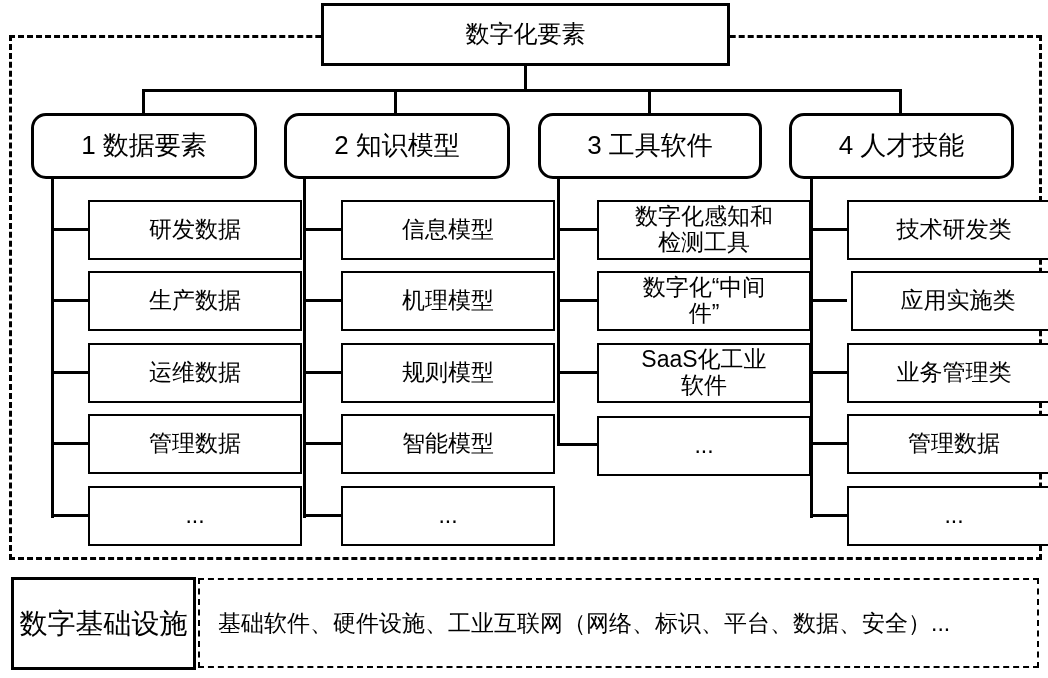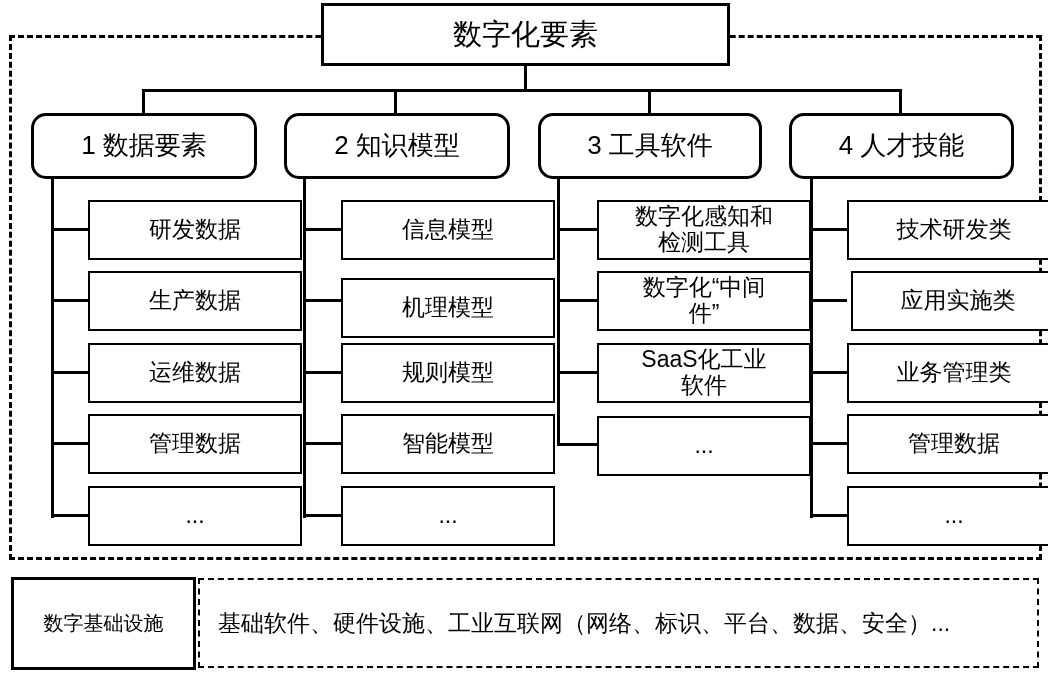--- a/index.html
+++ b/index.html
@@ -14,29 +14,29 @@
   .frame-dashed{
     position:absolute;left:9px;top:35px;width:1033px;height:525px;
     box-sizing:border-box;border:3px dashed #000;z-index:0;
   }
   .box{
     position:absolute;box-sizing:border-box;background:#fff;
     border:3px solid #000;
     display:flex;align-items:center;justify-content:center;
     text-align:center;z-index:2;
   }
-  .root-box{left:321px;top:3px;width:409px;height:63px;font-size:29px;z-index:3;}
+  .root-box{left:321px;top:3px;width:409px;height:63px;font-size:24px;z-index:3;}
   .parent-box{top:113px;height:66px;font-size:26px;border-radius:15px;}
   .child-box{width:214px;height:60px;border-width:2.5px;font-size:23px;}
   .label{white-space:pre-line;line-height:1.12;}
   .line{position:absolute;background:#000;z-index:1;}
   .infra-box{
     position:absolute;left:11px;top:577px;width:185px;height:93px;
     box-sizing:border-box;border:3px solid #000;background:#fff;
-    display:flex;align-items:center;justify-content:center;font-size:20px;z-index:2;
+    display:flex;align-items:center;justify-content:center;font-size:28px;z-index:2;
   }
   .infra-desc{
     position:absolute;left:198px;top:578px;width:841px;height:90px;
     box-sizing:border-box;border:2px dashed #000;background:#fff;
     display:flex;align-items:center;padding:0 18px;font-size:23px;z-index:2;
   }
 </style>
 </head>
 <body>
 
@@ -92,21 +92,21 @@
 
   <div class="line" style="left:303px;top:179px;width:3px;height:339px;"></div>
   <div class="line" style="left:303px;top:228px;width:38px;height:3px;"></div>
   <div class="line" style="left:303px;top:299px;width:38px;height:3px;"></div>
   <div class="line" style="left:303px;top:371px;width:38px;height:3px;"></div>
   <div class="line" style="left:303px;top:442px;width:38px;height:3px;"></div>
   <div class="line" style="left:303px;top:514px;width:38px;height:3px;"></div>
   <div class="box child-box" style="left:341px;top:200px;">
     <span class="label">信息模型</span>
   </div>
-  <div class="box child-box" style="left:341px;top:278px;justify-content:center;">
+  <div class="box child-box" style="left:341px;top:271px;justify-content:center;">
     <span class="label">机理模型</span>
   </div>
   <div class="box child-box" style="left:341px;top:343px;">
     <span class="label">规则模型</span>
   </div>
   <div class="box child-box" style="left:341px;top:414px;">
     <span class="label">智能模型</span>
   </div>
   <div class="box child-box" style="left:341px;top:486px;">
     <span class="label">...</span>

